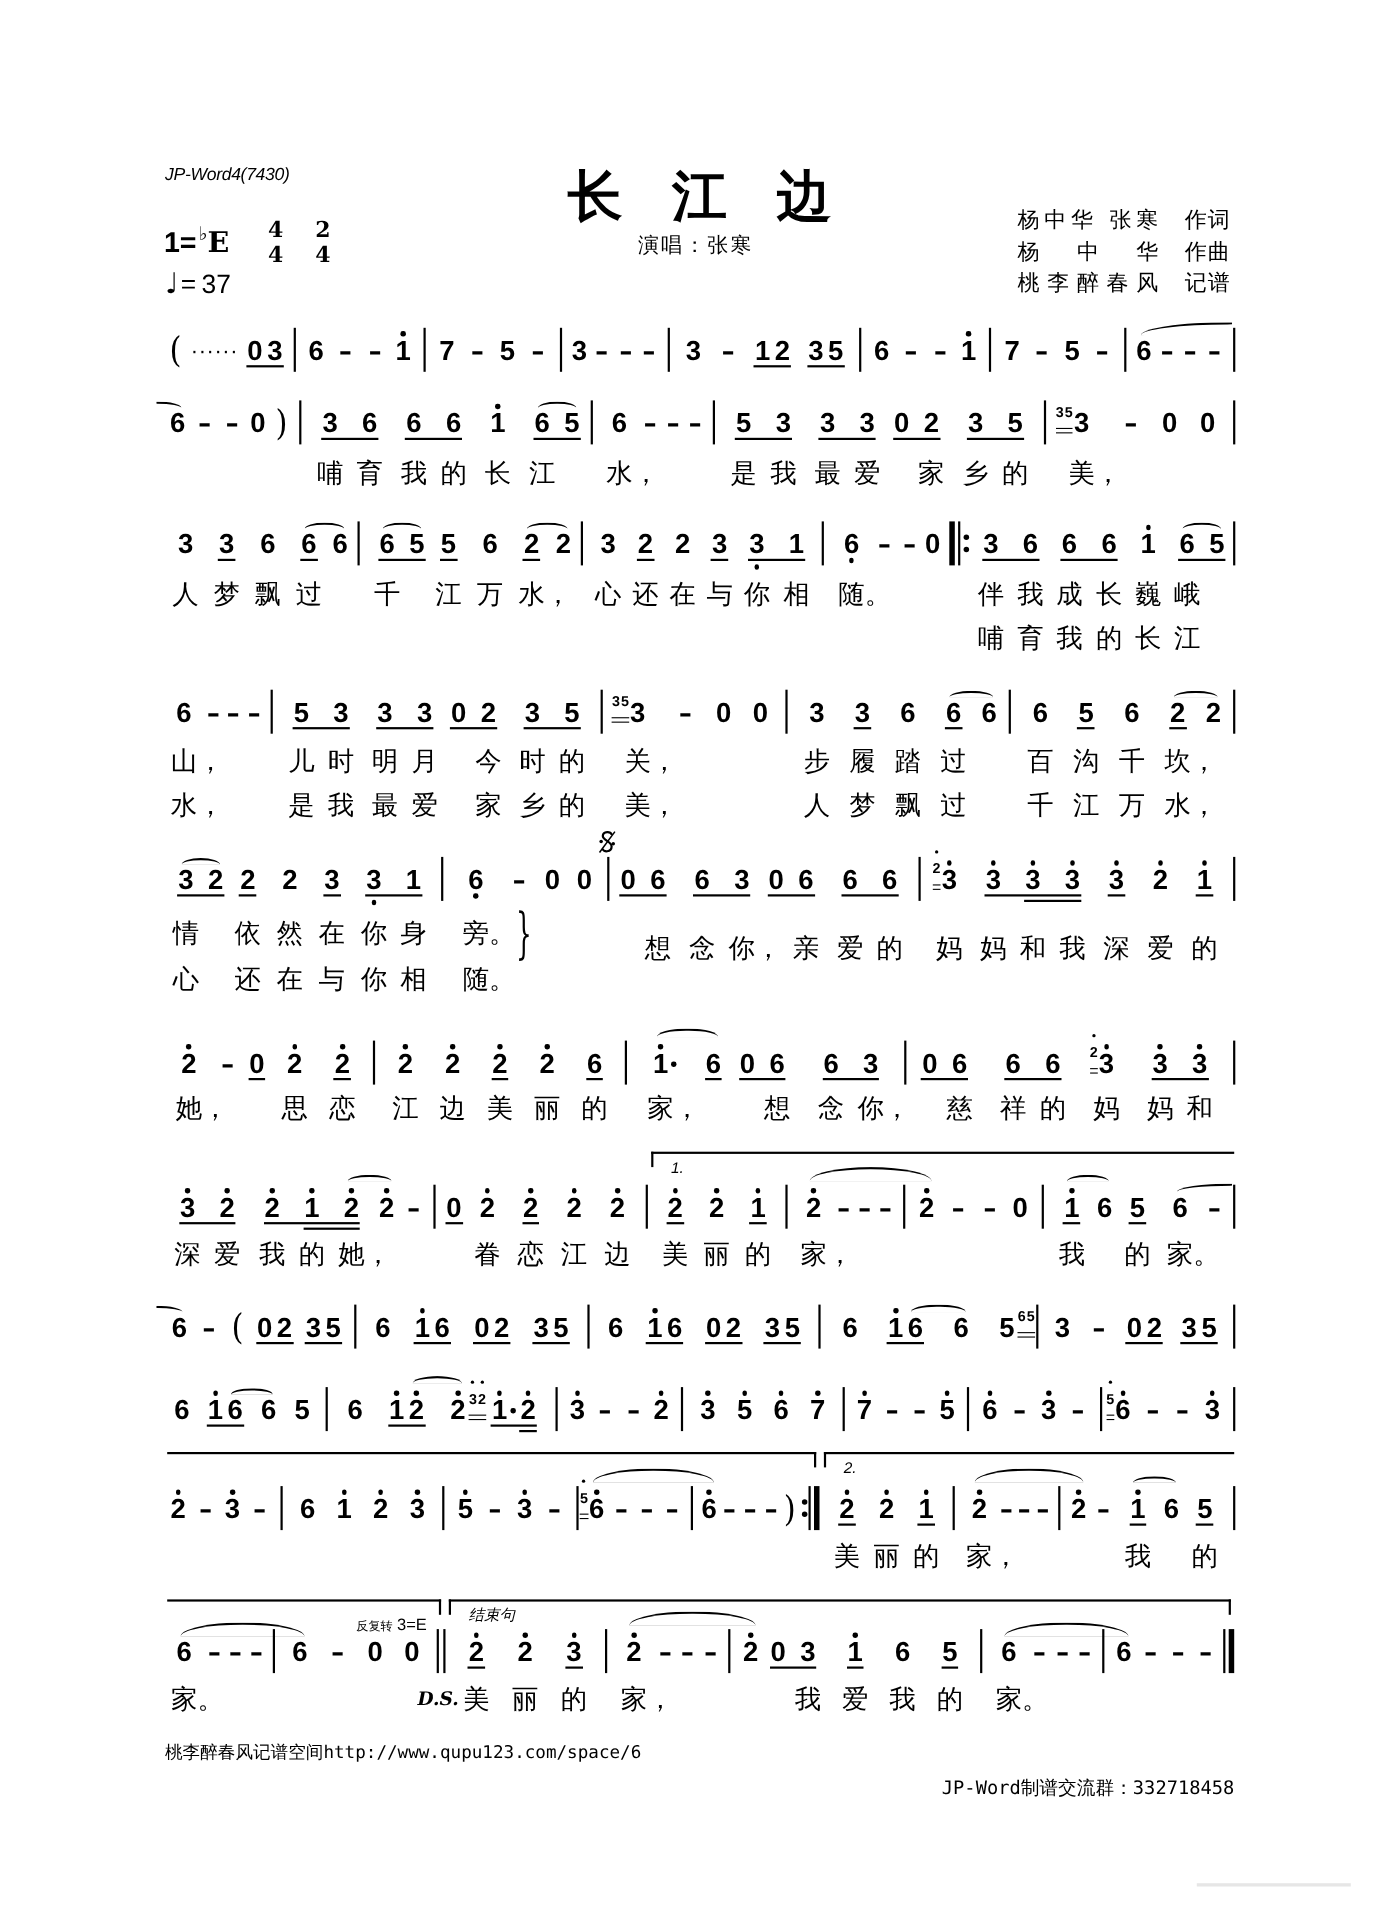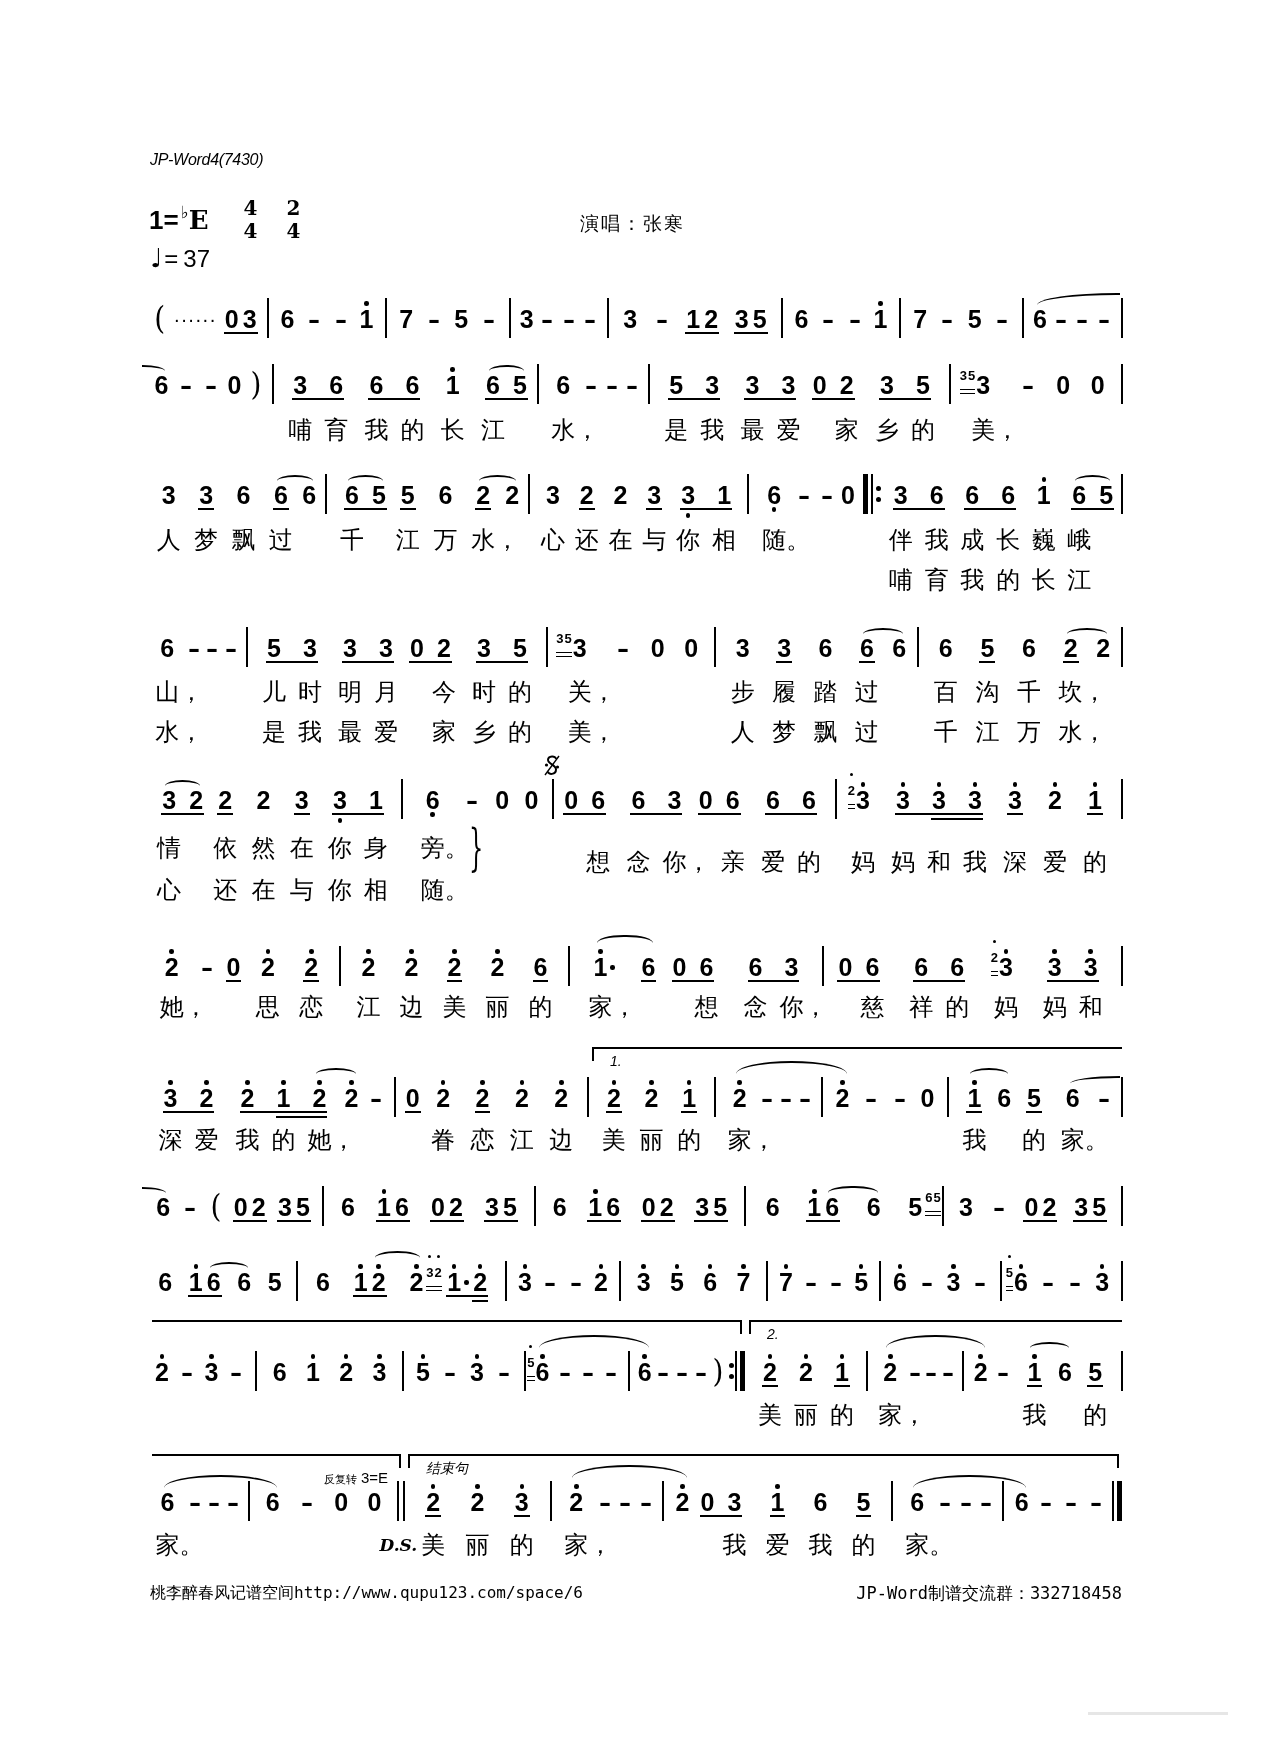--- a/index.html
+++ b/index.html
@@ -15,21 +15,21 @@
 .tsig{top:197px;width:21px;text-align:center;font:bold 20px/23px "DejaVu Serif",serif;}
 .tempo{left:150px;top:243px;white-space:nowrap;display:flex;align-items:baseline;}
 .tnote{font:26px/30px "DejaVu Sans",sans-serif;}
 .teq{font:24px/30px "Liberation Sans",sans-serif;margin:0 5px 0 2px;}
 .tbpm{font:24px/30px "Liberation Sans",sans-serif;}
 .credits{left:925px;top:184px;width:200px;}
 .credit{display:flex;align-items:center;height:29px;white-space:nowrap;}
 .cname{display:inline-block;width:128px;text-align:justify;text-align-last:justify;font:20px/26px "DejaVu Serif",serif;}
 .crole{margin-left:24px;font:20px/26px "DejaVu Serif",serif;letter-spacing:1px;}
 .foot-left{left:150px;top:1583px;font:16px/20px "DejaVu Sans Mono",monospace;white-space:nowrap;}
-.foot-right{right:150px;top:1583px;font:17px/20px "DejaVu Sans Mono",monospace;white-space:nowrap;}
+.foot-right{right:150px;top:1616px;font:17px/20px "DejaVu Sans Mono",monospace;white-space:nowrap;}
 .wm{left:1088px;top:1712px;width:140px;height:3px;background:#e6e6e6;}
 
 #score{position:absolute;left:0;top:0;width:1272px;height:1752px;}
 .row{position:absolute;left:0;top:0;width:1272px;height:0;}
 .measure{position:absolute;height:26px;display:flex;align-items:flex-start;justify-content:space-around;}
 .note{position:relative;display:inline-block;height:26px;line-height:26px;text-align:center;min-width:14px;}
 .note.has-ly{min-width:32px;}
 .note.has-aug{padding-right:8px;}
 .core{position:relative;display:inline-block;height:26px;}
 .digit{font:bold 25px/26px "Liberation Sans",sans-serif;}
@@ -66,20 +66,21 @@
 .segno{position:absolute;width:18px;height:24px;}
 .above{position:absolute;white-space:nowrap;}
 .above-text{font:11px/16px "DejaVu Serif",serif;margin-right:4px;}
 .above-key{font:15px/16px "Liberation Sans",sans-serif;}
 </style>
 </head>
 <body>
 
 <div id="page">
   <div class="a sw-tag">JP-Word4(7430)</div>
+  <div class="a title">长江边</div>
   <div class="a performer">演唱：张寒</div>
 
   <div class="a keysig">
     <span class="kdeg">1</span>
     <span class="keq">=</span>
     <span class="kacc">♭</span>
     <span class="kton">E</span>
   </div>
   <div class="a tsig" style="left:240px">
     <div>4</div>
@@ -88,20 +89,34 @@
   <div class="a tsig" style="left:283px">
     <div>2</div>
     <div>4</div>
   </div>
   <div class="a tempo">
     <span class="tnote">♩</span>
     <span class="teq">=</span>
     <span class="tbpm">37</span>
   </div>
 
+  <div class="a credits">
+    <div class="credit">
+      <span class="cname">杨中华 张寒</span>
+      <span class="crole">作词</span>
+    </div>
+    <div class="credit">
+      <span class="cname">杨中华</span>
+      <span class="crole">作曲</span>
+    </div>
+    <div class="credit">
+      <span class="cname">桃李醉春风</span>
+      <span class="crole">记谱</span>
+    </div>
+  </div>
 
   <div id="score">
       <div class="row">
         <div class="measure" style="left: 150px; width: 111px; top: 306px;">
           <span class="paren">(</span>
           <span class="ellipsis">······</span>
           <span class="beam">
             <span class="note"><span class="core"><span class="digit">0</span></span></span>
             <span class="note"><span class="core"><span class="digit">3</span></span></span>
             <span class="uline gen" style="left: -0.953125px; width: 33.9062px; top: 26px;"></span>

